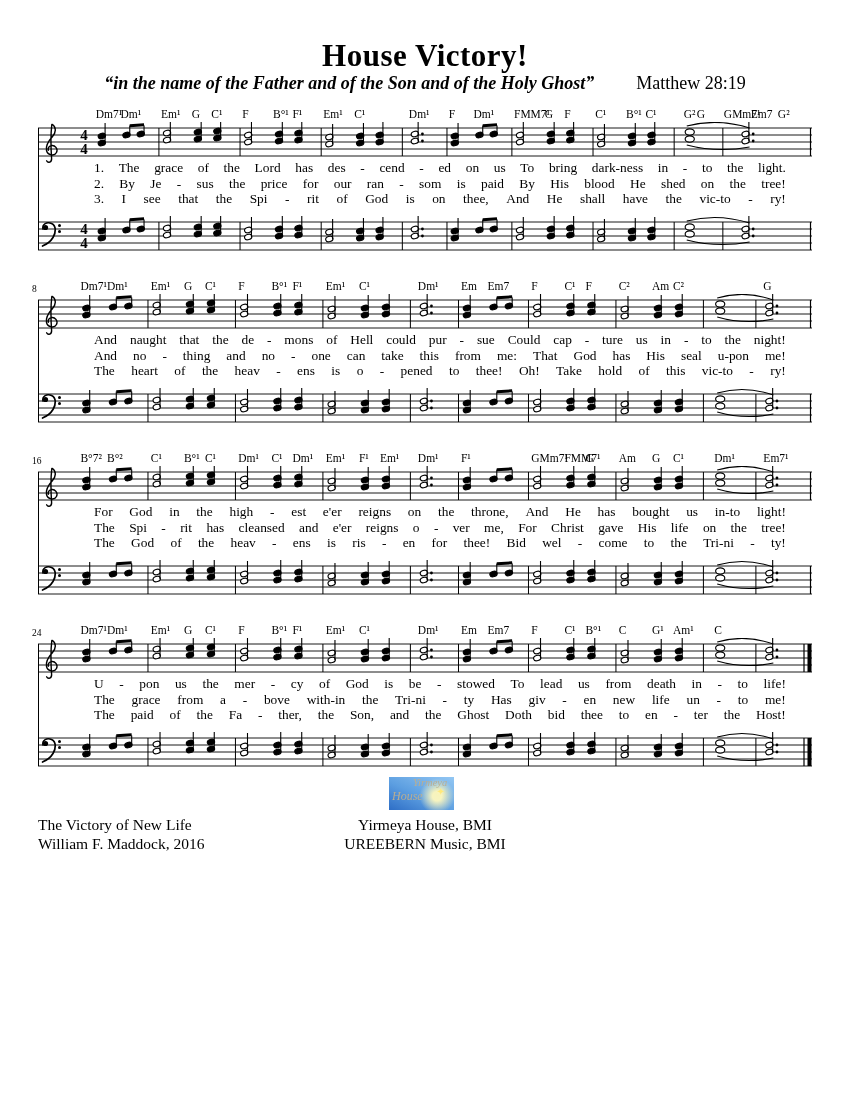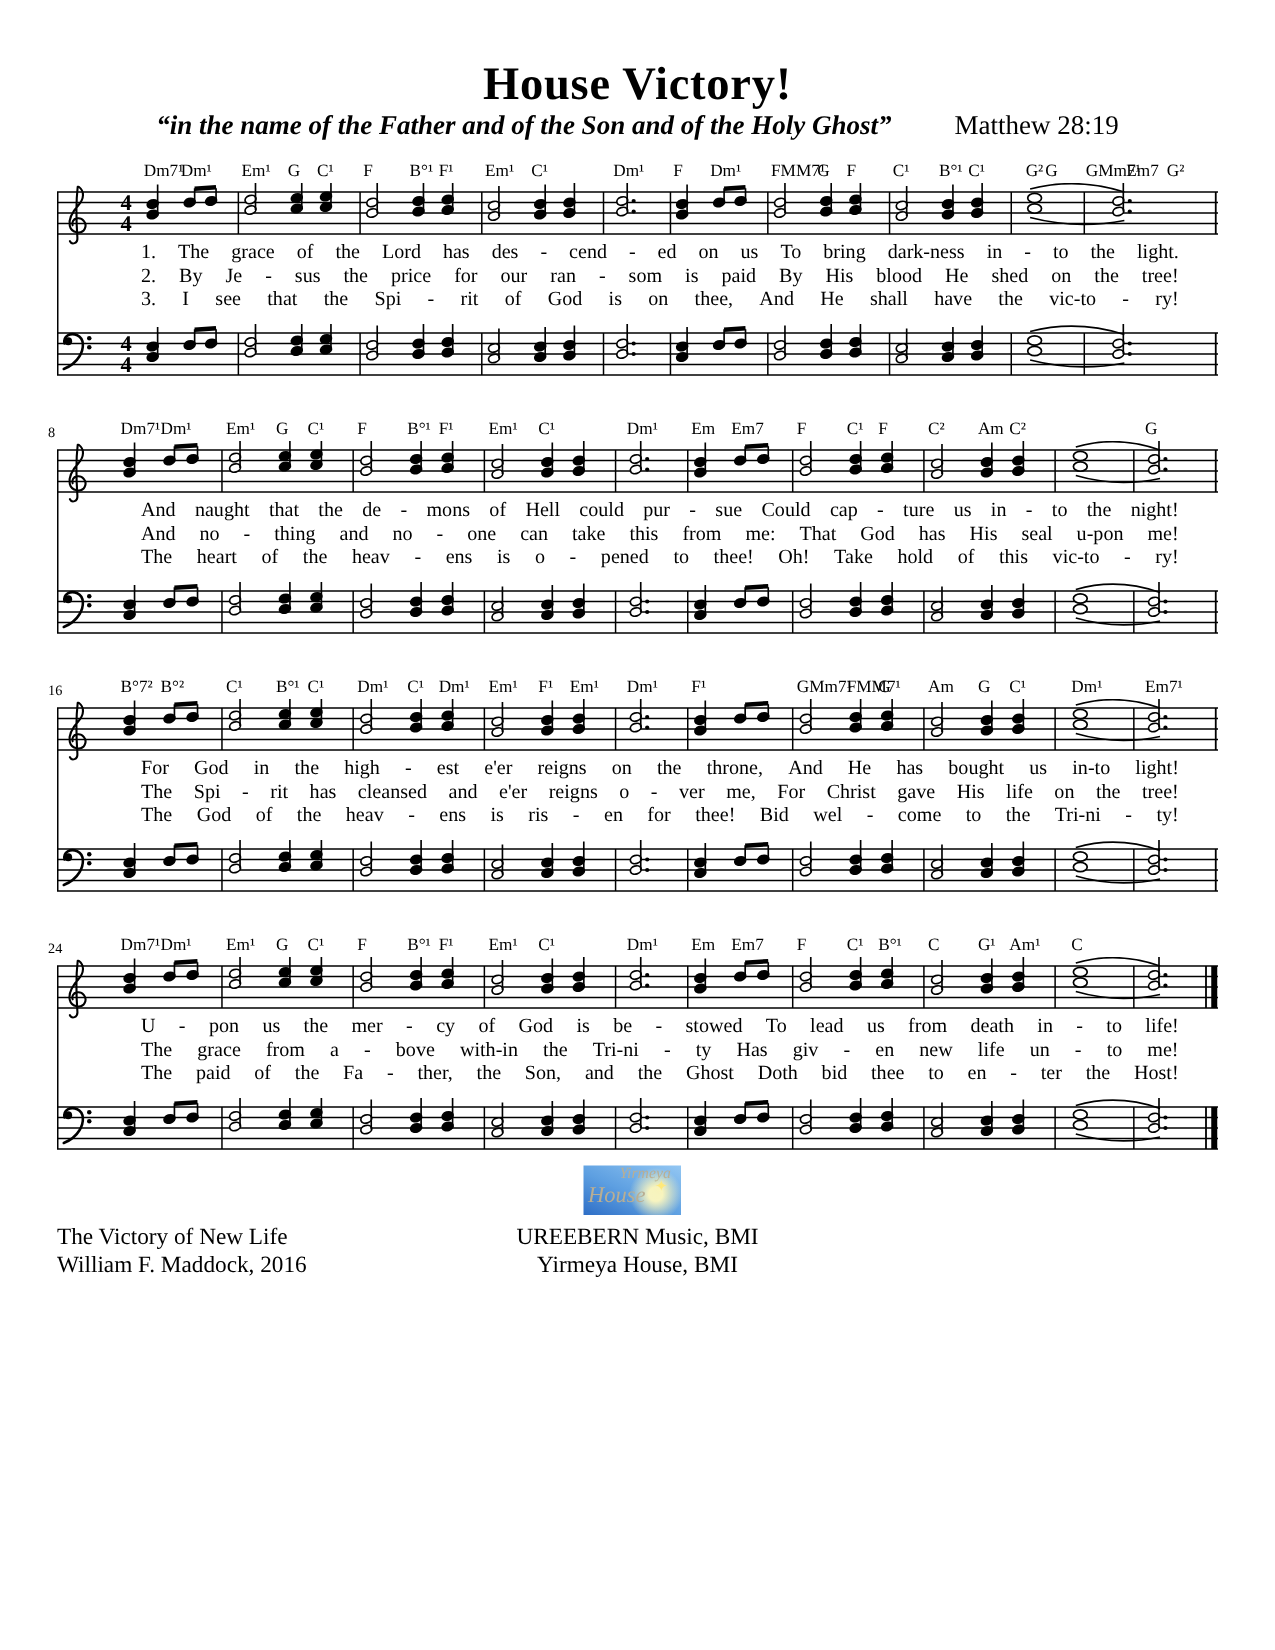--- a/index.html
+++ b/index.html
@@ -28,21 +28,21 @@
   .lyrics{position:absolute;top:52px;left:56px;right:26px;font-size:13.4px;}
   .lyline{display:flex;justify-content:space-between;height:15.6px;line-height:15.6px;white-space:nowrap;}
   .lyline span{display:inline-block;}
   .logo{
     position:absolute;left:389px;top:777px;width:65px;height:33px;
     background:
       radial-gradient(circle at 74% 58%, rgba(255,248,190,.95) 0 9%, rgba(255,244,170,0) 34%),
       linear-gradient(205deg,#93c7f3 0%,#5d9fe1 55%,#2e6ec6 100%);
   }
   .logo .l1{position:absolute;left:24px;top:0px;font-style:italic;font-size:10.5px;color:#b9ae93;}
-  .logo .l2{position:absolute;left:3px;top:12px;font-style:italic;font-size:15px;color:#b9ae93;}
+  .logo .l2{position:absolute;left:3px;top:12px;font-style:italic;font-size:12px;color:#b9ae93;}
   .logo .spark{position:absolute;right:9px;top:9px;font-size:10px;color:#ffe97a;
     font-family:"DejaVu Sans",sans-serif;text-shadow:0 0 4px #fff6c0,0 0 7px #ffec8a;}
   .footer{
     position:absolute;left:38px;top:815px;width:774px;
     display:grid;grid-template-columns:1fr 1.1fr 1fr;font-size:15.5px;line-height:19px;
   }
   .footer .c{text-align:center;}
   .footer .r{text-align:right;}
 </style>
 </head>
@@ -1220,16 +1220,16 @@
   <span class="l2">House</span>
   <span class="spark">✦</span>
 </div>
 
 <div class="footer">
   <div>
     <div>The Victory of New Life</div>
     <div>William F. Maddock, 2016</div>
   </div>
   <div class="c">
+    <div>Yirmeya House, BMI</div>
     <div>UREEBERN Music, BMI</div>
-    <div>Yirmeya House, BMI</div>
   </div>
 </div>
 
 </body></html>

